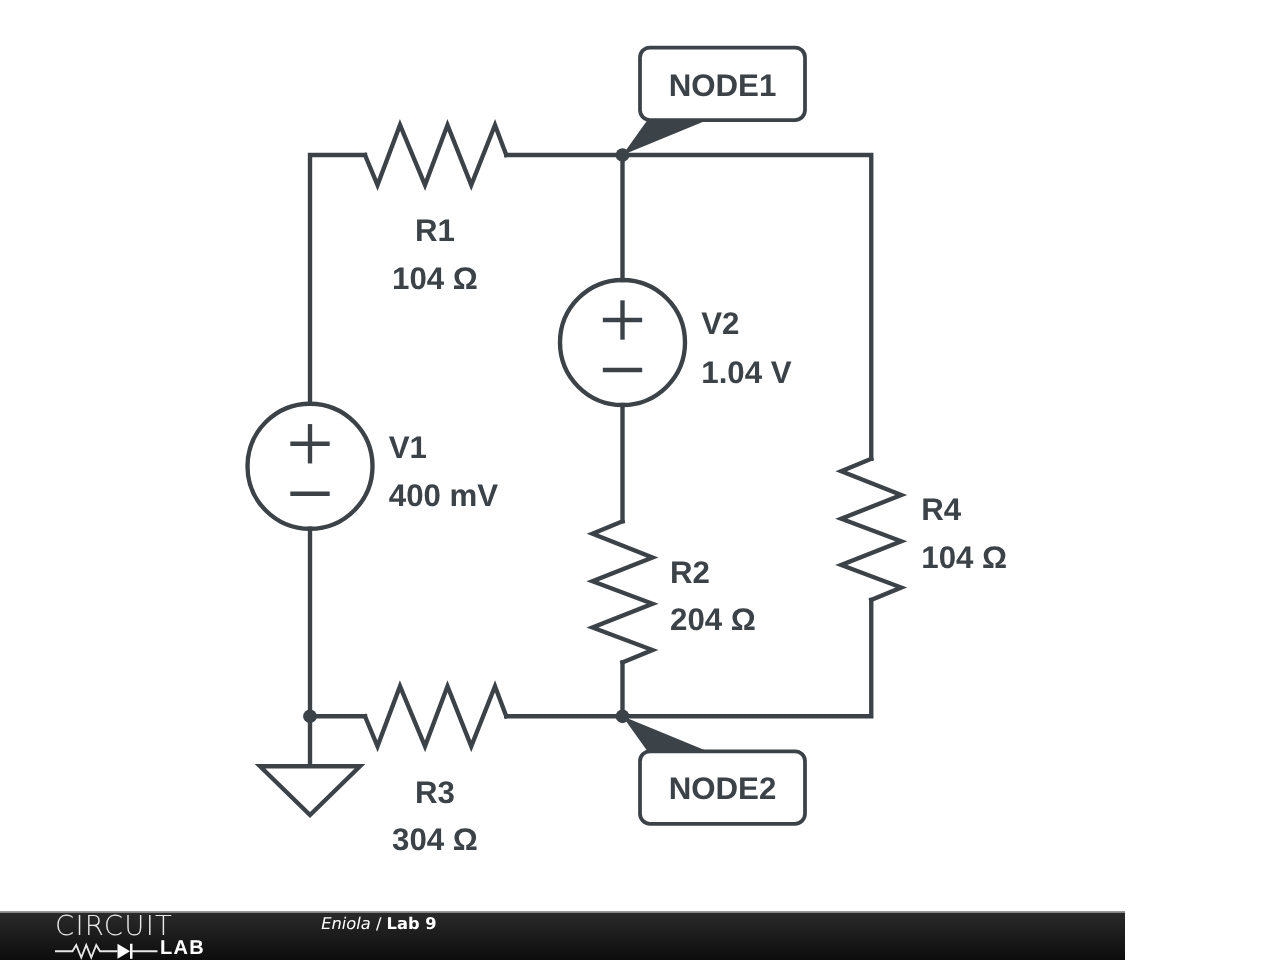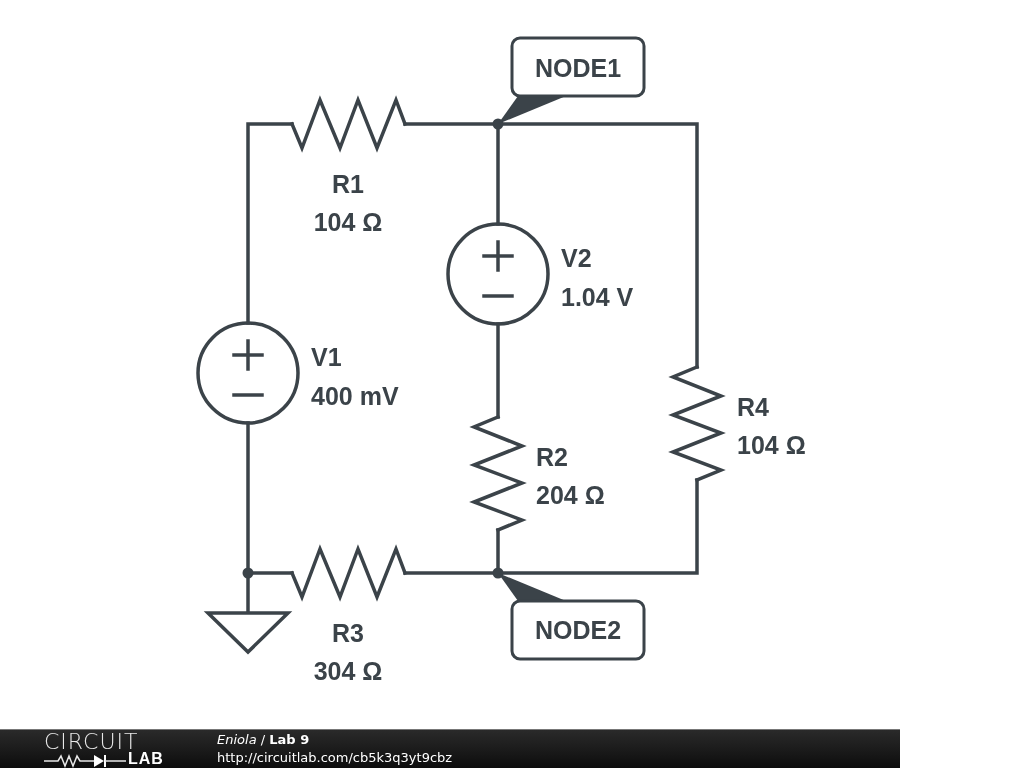--- a/index.html
+++ b/index.html
@@ -8,21 +8,21 @@
   .wire { stroke:#3b4349; stroke-width:3.5; fill:none; stroke-linejoin:miter; stroke-linecap:square; }
   .lbl { fill:#3b4349; font-family:"Liberation Sans", sans-serif; font-weight:bold; font-size:25px; }
   .nodebox { fill:#ffffff; stroke:#3b4349; stroke-width:3; }
   .nodetxt { fill:#3b4349; font-family:"Liberation Sans", sans-serif; font-weight:bold; font-size:25px; }
   #footer { position:absolute; left:0; top:729px; width:900px; height:39px; background:linear-gradient(#2a2a2a,#0c0c0c); border-top:1px solid #777; }
   .logo-top { position:absolute; left:44px; top:1px; color:#e8e8e8; font-family:"DejaVu Sans", sans-serif; font-size:22px; letter-spacing:1px; font-weight:200; line-height:22px; }
   .logo-bottom { position:absolute; left:44px; top:22px; width:130px; height:16px; }
   .logo-lab { position:absolute; left:128px; top:20px; color:#ffffff; font-family:"Liberation Sans", sans-serif; font-weight:bold; font-size:16px; letter-spacing:1px; }
   .footer-line1 { position:absolute; left:217px; top:2px; color:#ffffff; font-family:"DejaVu Sans", sans-serif; font-size:13px; }
   .footer-line2 { position:absolute; left:217px; top:20px; color:#ffffff; font-family:"DejaVu Sans", sans-serif; font-size:13px; }
-  .author { font-style:italic; }
+  .author { font-style:italic;margin-left:40px; }
   .title { font-weight:bold; }
 </style>
 </head>
 <body>
 
 <svg id="schematic" viewBox="0 0 1024 728">
 
   <g>
 
     <polyline class="wire" points="248,323 248,124 292,124"></polyline>
@@ -116,14 +116,13 @@
       <polyline points="0,9 14,9 17,4 21,14 25,4 29,14 33,4 36,9 50,9" fill="none" stroke="#e8e8e8" stroke-width="1.5"></polyline>
       <polygon points="50,3 50,15 60,9" fill="#ffffff"></polygon>
       <line x1="61" y1="3" x2="61" y2="15" stroke="#ffffff" stroke-width="2"></line>
       <line x1="61" y1="9" x2="82" y2="9" stroke="#e8e8e8" stroke-width="1.5"></line>
     </svg>
     <div class="logo-lab">LAB</div>
   </div>
   <div class="footer-line1">
     <span class="author">Eniola</span><span> / </span><span class="title">Lab 9</span>
   </div>
-  <div class="footer-line2">http://circuitlab.com/cb5k3q3yt9cbz</div>
 </div>
 
 </body></html>

